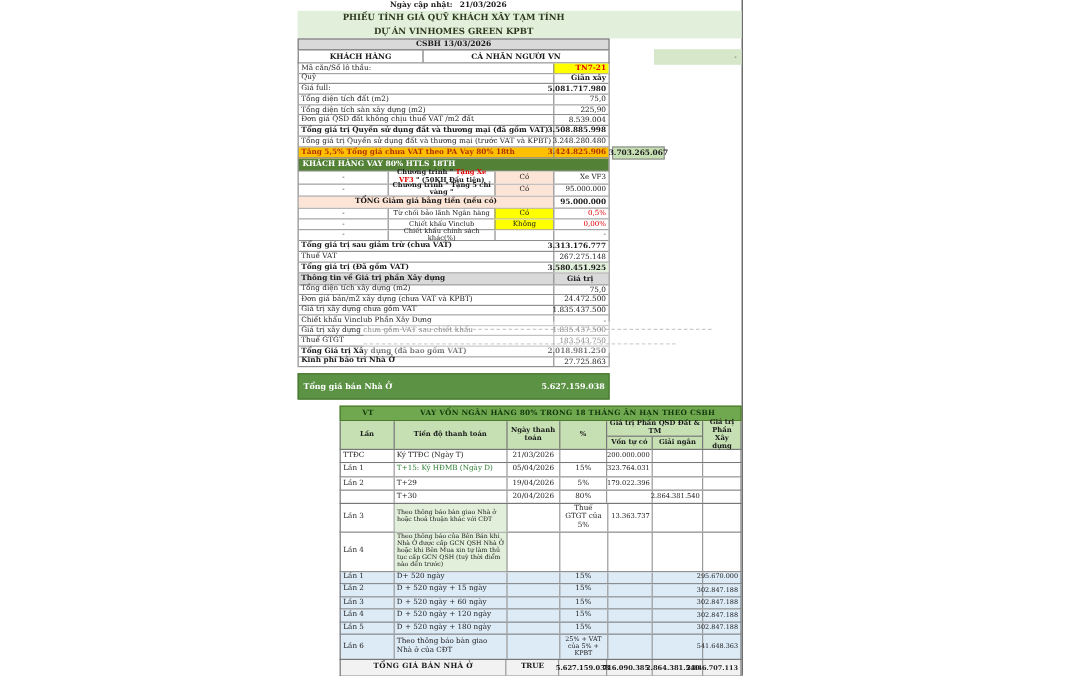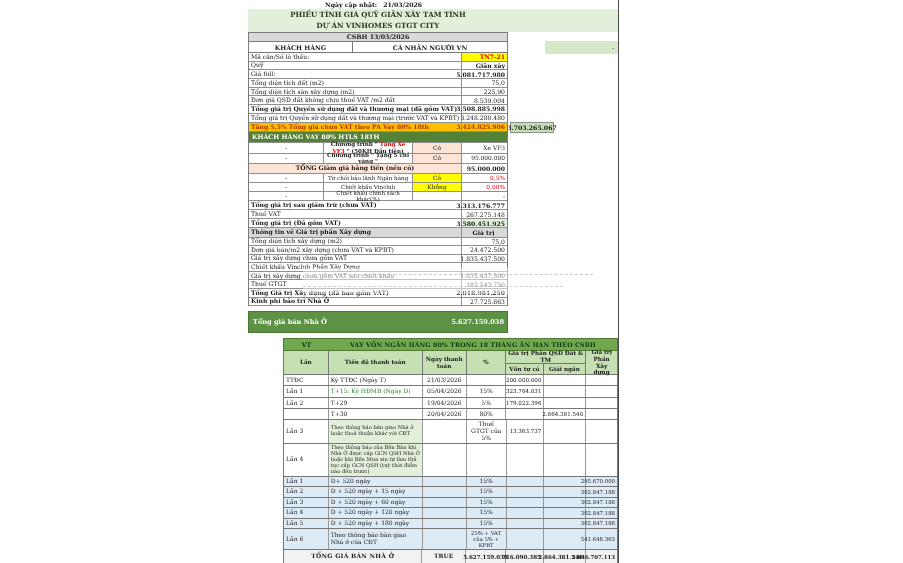--- a/index.html
+++ b/index.html
@@ -120,22 +120,22 @@
 
 <div class="doc">
 
   <div class="update">
     <span>Ngày cập nhật:</span>
     <span>21/03/2026</span>
   </div>
 
   <div class="title-band">
     <div class="title-box">
-      <div>PHIẾU TÍNH GIÁ QUỸ GIÃN XÂY TẠM TÍNH</div>
-      <div>DỰ ÁN VINHOMES GTGT CITY</div>
+      <div>PHIẾU TÍNH GIÁ QUỸ KHÁCH XÂY TẠM TÍNH</div>
+      <div>DỰ ÁN VINHOMES GREEN KPBT</div>
     </div>
   </div>
 
   <div class="csbh">CSBH 13/03/2026</div>
 
   <div class="kh">
     <div class="kh-l">KHÁCH HÀNG</div>
     <div class="kh-r">CÁ NHÂN NGƯỜI VN</div>
   </div>
   <div class="side-bar">-</div>

